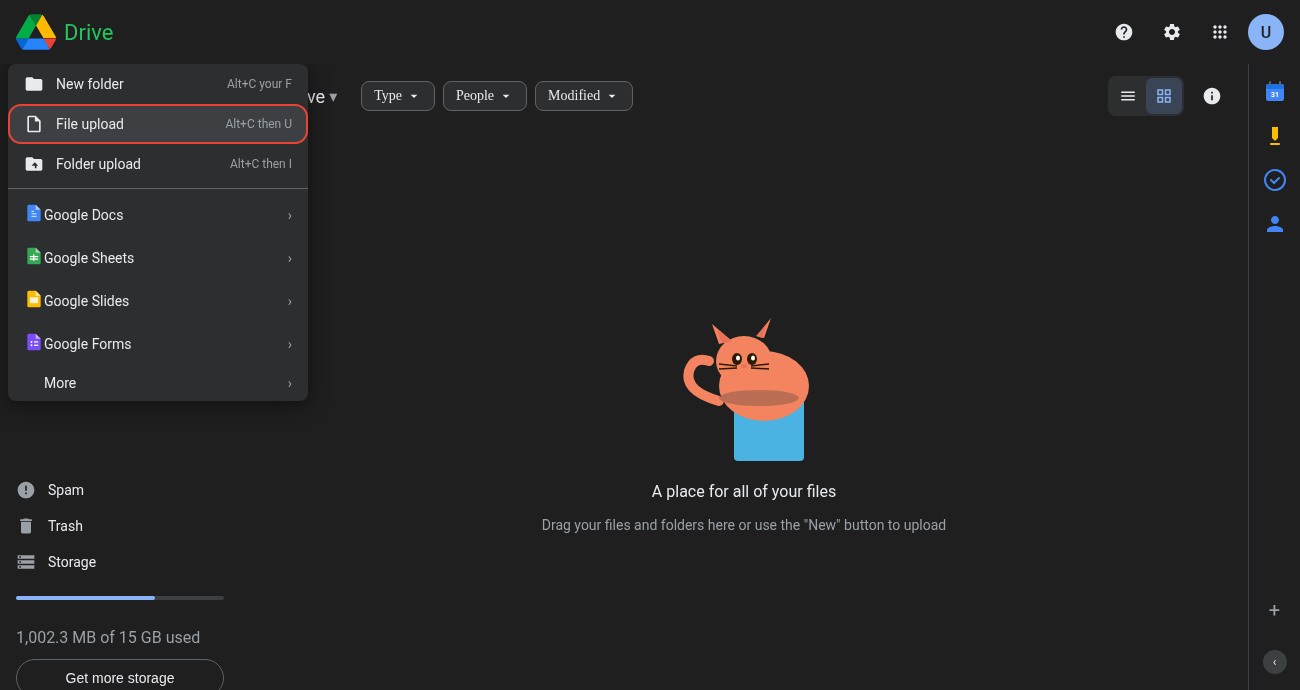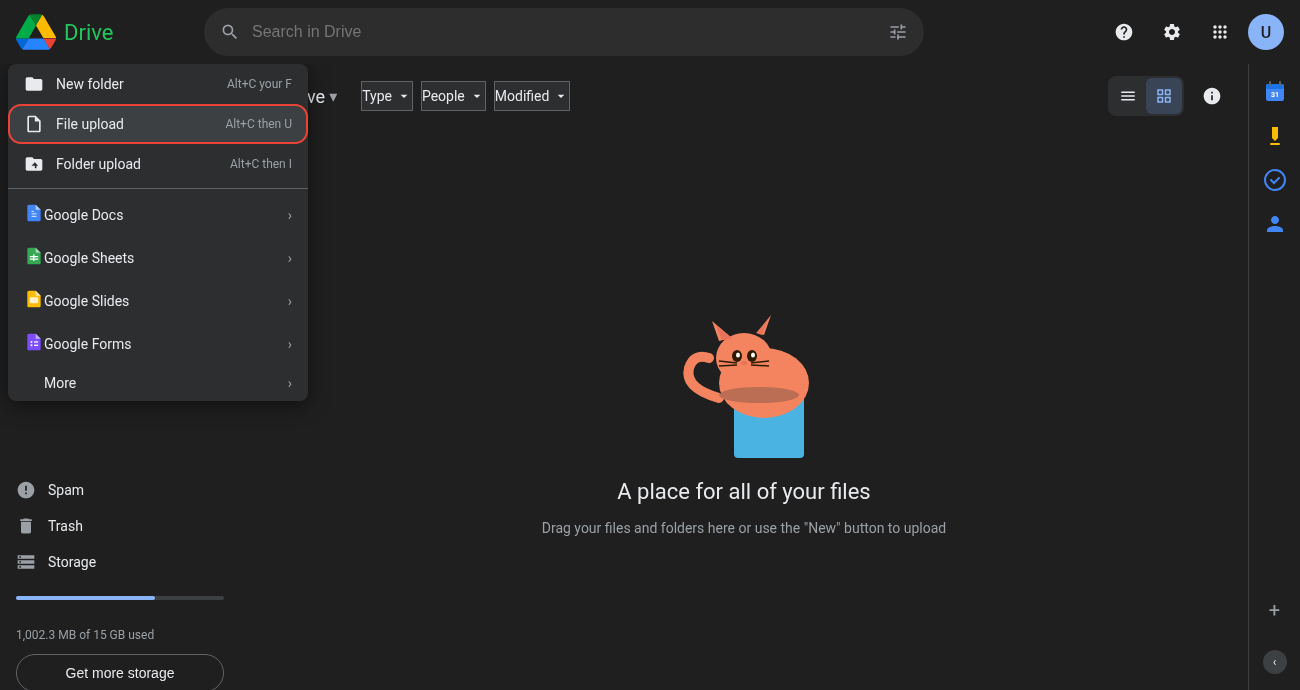--- a/index.html
+++ b/index.html
@@ -131,21 +131,21 @@
       border-radius: 0 24px 24px 0;
       cursor: pointer;
       margin-right: 16px;
       color: #e8eaed;
       font-size: 14px;
     }
     .sidebar-item .icon { width: 20px; height: 20px; display: flex; align-items: center; justify-content: center; }
     .storage-section { padding: 16px; margin-top: auto; }
     .storage-bar-bg { height: 4px; background: #3c4043; border-radius: 2px; margin-bottom: 8px; }
     .storage-bar-fill { height: 4px; background: #8ab4f8; border-radius: 2px; width: 67%; }
-    .storage-text { font-size: 12px; color: #9aa0a6; margin-bottom: 12px; margin-top: 28px; }
+    .storage-text { font-size: 16px; color: #9aa0a6; margin-bottom: 12px; margin-top: 28px; }
     .get-storage-btn {
       background: transparent;
       border: 1px solid #5f6368;
       border-radius: 20px;
       color: #e8eaed;
       padding: 10px 20px;
       font-size: 14px;
       cursor: pointer;
       width: 100%;
     }
@@ -219,25 +219,26 @@
       display: flex;
       gap: 8px;
       margin-left: 16px;
     }
     .chip {
       display: flex;
       align-items: center;
       gap: 4px;
       background: #2d2e30;
       border: 1px solid #5f6368;
-      border-radius: 0;
-      padding: 6px 0;
-      font-size: 14px;
-      cursor: pointer;
-      color: #e8eaed;
+      border-radius: 8px;
+      padding: 6px 12px;
+      font-size: 14px;
+      cursor: pointer;
+      color: #e8eaed;
+      font-family: Liberation Serif, serif;
     }
     .header-right {
       margin-left: auto;
       display: flex;
       align-items: center;
       gap: 8px;
     }
     .view-toggle {
       display: flex;
       background: #2d2e30;
@@ -265,21 +266,21 @@
       flex-direction: column;
       align-items: center;
       justify-content: center;
       gap: 16px;
     }
     .empty-illustration {
       width: 200px;
       height: 180px;
     }
     .empty-title {
-      font-size: 22px;
+      font-size: 16px;
       color: #e8eaed;
       font-weight: 400;
     }
     .empty-subtitle {
       font-size: 14px;
       color: #9aa0a6;
     }
 
     
     .right-panel {
@@ -343,29 +344,20 @@
       <path d="m6.6 66.85 3.85 6.65c.8 1.4 1.95 2.5 3.3 3.3l13.75-23.8h-27.5c0 1.55.4 3.1 1.2 4.5z" fill="#0066da"></path>
       <path d="m43.65 25-13.75-23.8c-1.35.8-2.5 1.9-3.3 3.3l-25.4 44a9.06 9.06 0 0 0 -1.2 4.5h27.5z" fill="#00ac47"></path>
       <path d="m73.55 76.8c1.35-.8 2.5-1.9 3.3-3.3l1.6-2.75 7.65-13.25c.8-1.4 1.2-2.95 1.2-4.5h-27.502l5.852 11.5z" fill="#ea4335"></path>
       <path d="m43.65 25 13.75-23.8c-1.35-.8-2.9-1.2-4.5-1.2h-18.5c-1.6 0-3.15.45-4.5 1.2z" fill="#00832d"></path>
       <path d="m59.8 53h-32.3l-13.75 23.8c1.35.8 2.9 1.2 4.5 1.2h50.8c1.6 0 3.15-.45 4.5-1.2z" fill="#2684fc"></path>
       <path d="m73.4 26.5-12.7-22c-.8-1.4-1.95-2.5-3.3-3.3l-13.75 23.8 16.15 27h27.45c0-1.55-.4-3.1-1.2-4.5z" fill="#ffba00"></path>
     </svg>
     <span class="logo-text">Drive</span>
   </div>
 
-  <div class="search-bar">
-    <svg width="20" height="20" viewBox="0 0 24 24" fill="#9aa0a6">
-      <path d="M15.5 14h-.79l-.28-.27A6.471 6.471 0 0 0 16 9.5 6.5 6.5 0 1 0 9.5 16c1.61 0 3.09-.59 4.23-1.57l.27.28v.79l5 4.99L20.49 19l-4.99-5zm-6 0C7.01 14 5 11.99 5 9.5S7.01 5 9.5 5 14 7.01 14 9.5 11.99 14 9.5 14z"></path>
-    </svg>
-    <input type="text" placeholder="Search in Drive" style="">
-    <svg width="20" height="20" viewBox="0 0 24 24" fill="#9aa0a6">
-      <path d="M3 17v2h6v-2H3zM3 5v2h10V5H3zm10 16v-2h8v-2h-8v-2h-2v6h2zM7 9v2H3v2h4v2h2V9H7zm14 4v-2H11v2h10zm-6-4h2V7h4V5h-4V3h-2v6z"></path>
-    </svg>
-  </div>
 
   <div class="topbar-right">
     <button class="icon-btn" title="">
       <svg width="20" height="20" viewBox="0 0 24 24" fill="#e8eaed">
         <path d="M12 2C6.48 2 2 6.48 2 12s4.48 10 10 10 10-4.48 10-10S17.52 2 12 2zm1 17h-2v-2h2v2zm2.07-7.75l-.9.92C13.45 12.9 13 13.5 13 15h-2v-.5c0-1.1.45-2.1 1.17-2.83l1.24-1.26c.37-.36.59-.86.59-1.41 0-1.1-.9-2-2-2s-2 .9-2 2H8c0-2.21 1.79-4 4-4s4 1.79 4 4c0 .88-.36 1.68-.93 2.25z"></path>
       </svg>
     </button>
     <button class="icon-btn" title="">
       <svg width="20" height="20" viewBox="0 0 24 24" fill="#e8eaed">
         <path d="M19.14,12.94c0.04-0.3,0.06-0.61,0.06-0.94c0-0.32-0.02-0.64-0.07-0.94l2.03-1.58c0.18-0.14,0.23-0.41,0.12-0.61 l-1.92-3.32c-0.12-0.22-0.37-0.29-0.59-0.22l-2.39,0.96c-0.5-0.38-1.03-0.7-1.62-0.94L14.4,2.81c-0.04-0.24-0.24-0.41-0.48-0.41 h-3.84c-0.24,0-0.43,0.17-0.47,0.41L9.25,5.35C8.66,5.59,8.12,5.92,7.63,6.29L5.24,5.33c-0.22-0.08-0.47,0-0.59,0.22L2.74,8.87 C2.62,9.08,2.66,9.34,2.86,9.48l2.03,1.58C4.84,11.36,4.8,11.69,4.8,12s0.02,0.64,0.07,0.94l-2.03,1.58 c-0.18,0.14-0.23,0.41-0.12,0.61l1.92,3.32c0.12,0.22,0.37,0.29,0.59,0.22l2.39-0.96c0.5,0.38,1.03,0.7,1.62,0.94l0.36,2.54 c0.05,0.24,0.24,0.41,0.48,0.41h3.84c0.24,0,0.44-0.17,0.47-0.41l0.36-2.54c0.59-0.24,1.13-0.56,1.62-0.94l2.39,0.96 c0.22,0.08,0.47,0,0.59-0.22l1.92-3.32c0.12-0.22,0.07-0.47-0.12-0.61L19.14,12.94z M12,15.6c-1.98,0-3.6-1.62-3.6-3.6 s1.62-3.6,3.6-3.6s3.6,1.62,3.6,3.6S13.98,15.6,12,15.6z"></path>

